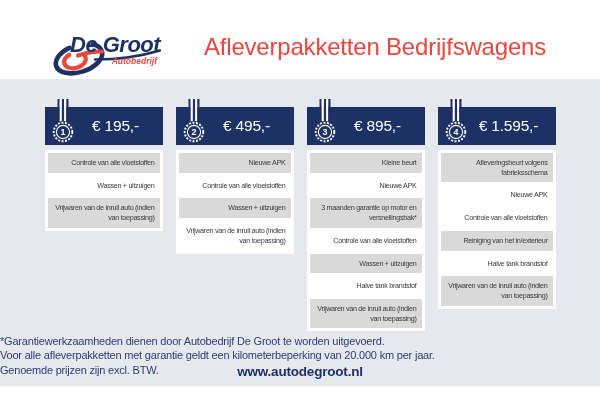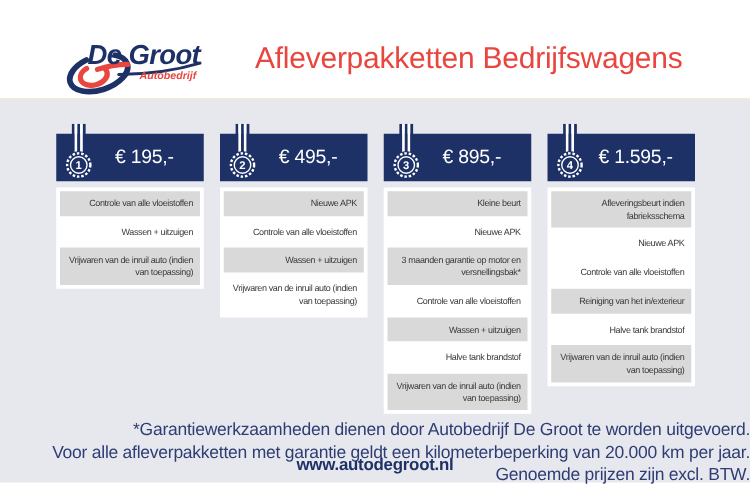--- a/index.html
+++ b/index.html
@@ -2,21 +2,21 @@
 <html style="--navy: #1e3166; --red: #e8463f; --bg: #e7e8ee; --rowgray: #d9d9d9; --footnote: #2e3d73;"><head>
 <meta charset="utf-8">
 <style>
   :root{
     --navy:#1e3166; --red:#e8463f; --bg:#e7e8ee; --rowgray:#d9d9d9;
     --text:#3a3a3a; --footnote:#2e3d73;
   }
   *{margin:0;padding:0;box-sizing:border-box;}
   html,body{width:600px;height:400px;overflow:hidden;background:#ffffff;
     font-family:"Liberation Sans","DejaVu Sans",sans-serif;}
-  .stage{position:relative;width:600px;height:340px;background:#eab308;}
+  .stage{position:relative;width:600px;height:340px;background:#0ea5e9;}
 
   
   .top{position:absolute;top:0;left:0;width:600px;height:79px;background:#ffffff;}
   .logo{position:absolute;left:45px;top:18px;width:130px;height:58px;}
   .page-title{position:absolute;left:175px;right:25px;top:33px;text-align:center;
     font-size:24px;color:var(--red);font-weight:400;letter-spacing:-0.2px;}
 
   
   .main{position:absolute;top:79px;left:0;width:600px;height:307px;background:var(--bg);}
 
@@ -26,22 +26,22 @@
   .header-box{position:relative;height:38px;background:var(--navy);}
   .medal{position:absolute;left:5px;top:-8px;}
   .price{display:block;height:38px;line-height:38px;text-align:center;
     padding-left:24px;color:#ffffff;font-weight:normal;font-size:15.5px;letter-spacing:-0.2px;}
   .card{background:#ffffff;margin-top:5px;padding:3px;}
   .row{font-size:7.2px;line-height:1.35;letter-spacing:-0.3px;color:var(--text);
     padding:5px 5px;background:#ffffff;text-align:right;}
   .row.shaded{background:var(--rowgray);}
   .row + .row{margin-top:3px;}
 
-  .footnotes{position:absolute;top:334px;left:0;width:600px;text-align:right;
-    font-size:14px;line-height:1.3;color:var(--footnote);letter-spacing:-0.2px;}
+  .footnotes{position:absolute;top:334px;left:0;width:600px;text-align:left;
+    font-size:11px;line-height:1.3;color:var(--footnote);letter-spacing:-0.2px;}
   .website{position:absolute;top:364px;left:0;width:600px;text-align:center;
     font-size:13.5px;font-weight:bold;color:var(--navy);letter-spacing:-0.2px;cursor:pointer;}
 </style>
 </head>
 <body>
 
 <div class="stage">
 
   <div class="top">
 
@@ -149,21 +149,21 @@
           <rect x="16.3" y="0" width="2.2" height="26" fill="#1e3166"></rect>
         </g>
         <circle cx="13" cy="33" r="11" fill="#1e3166"></circle>
         <circle cx="13" cy="33" r="9.3" fill="none" stroke="#ffffff" stroke-width="1.9" stroke-dasharray="2 1.5"></circle>
         <circle cx="13" cy="33" r="6.6" fill="none" stroke="#ffffff" stroke-width="1.1"></circle>
         <text class="medal-num" x="13" y="36.4" text-anchor="middle" font-size="9" font-weight="bold" fill="#ffffff">4</text>
       </svg>
       <span class="price">€ 1.595,-</span>
     </div>
     <div class="card">
-            <div class="row shaded">Afleveringsbeurt indien fabrieksschema</div>
+            <div class="row shaded">Afleveringsbeurt volgens fabrieksschema</div>
             <div class="row">Nieuwe APK</div>
             <div class="row">Controle van alle vloeistoffen</div>
             <div class="row shaded">Reiniging van het in/exterieur</div>
             <div class="row">Halve tank brandstof</div>
             <div class="row shaded">Vrijwaren van de inruil auto (indien van toepassing)</div>
           </div>
   </div>
 </div>
   </div>
 

